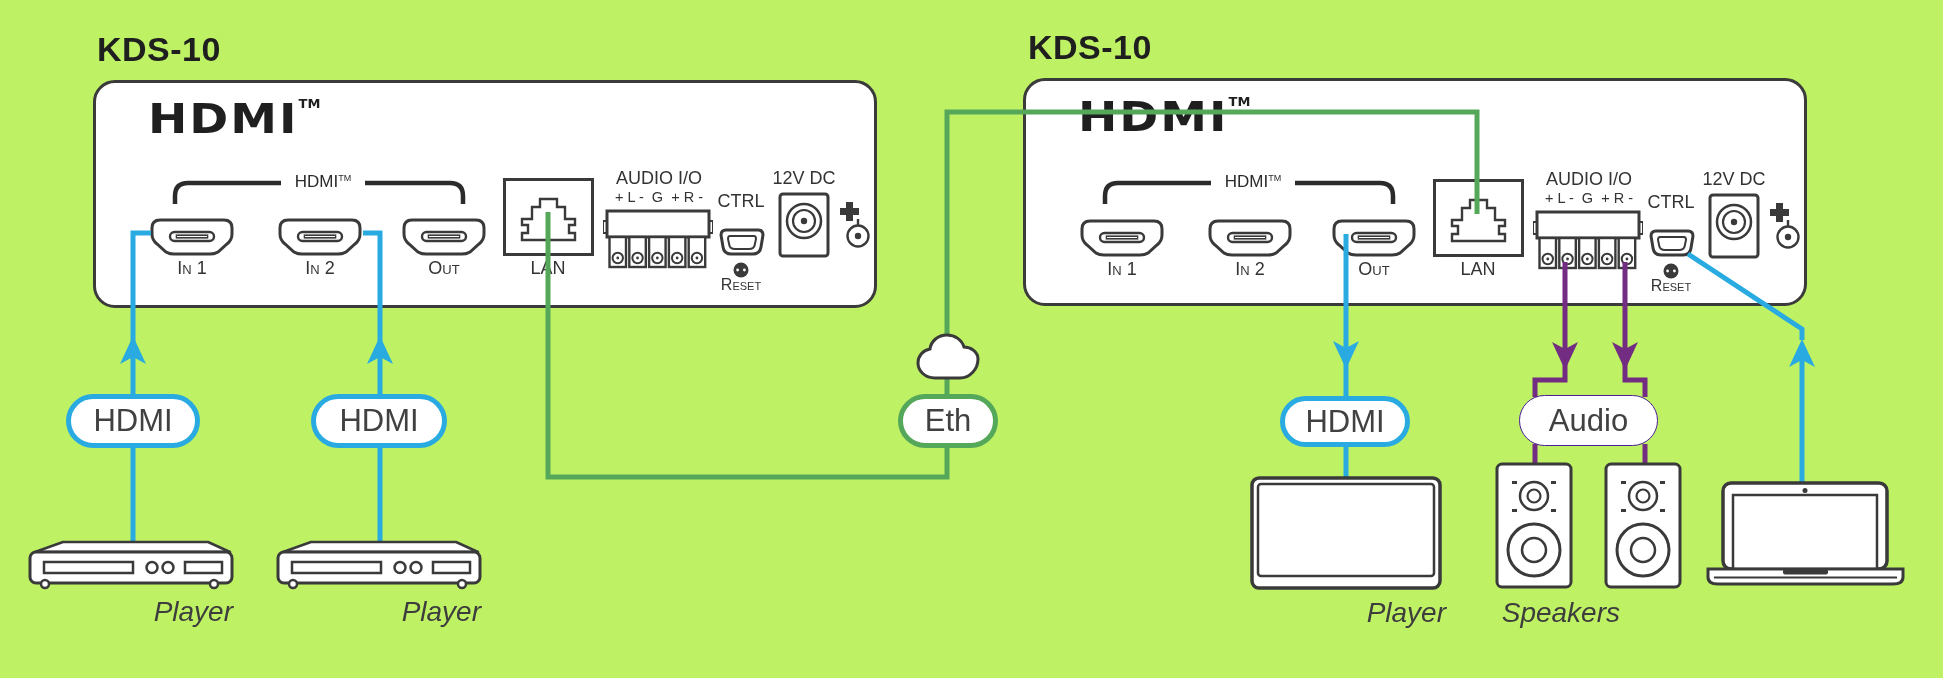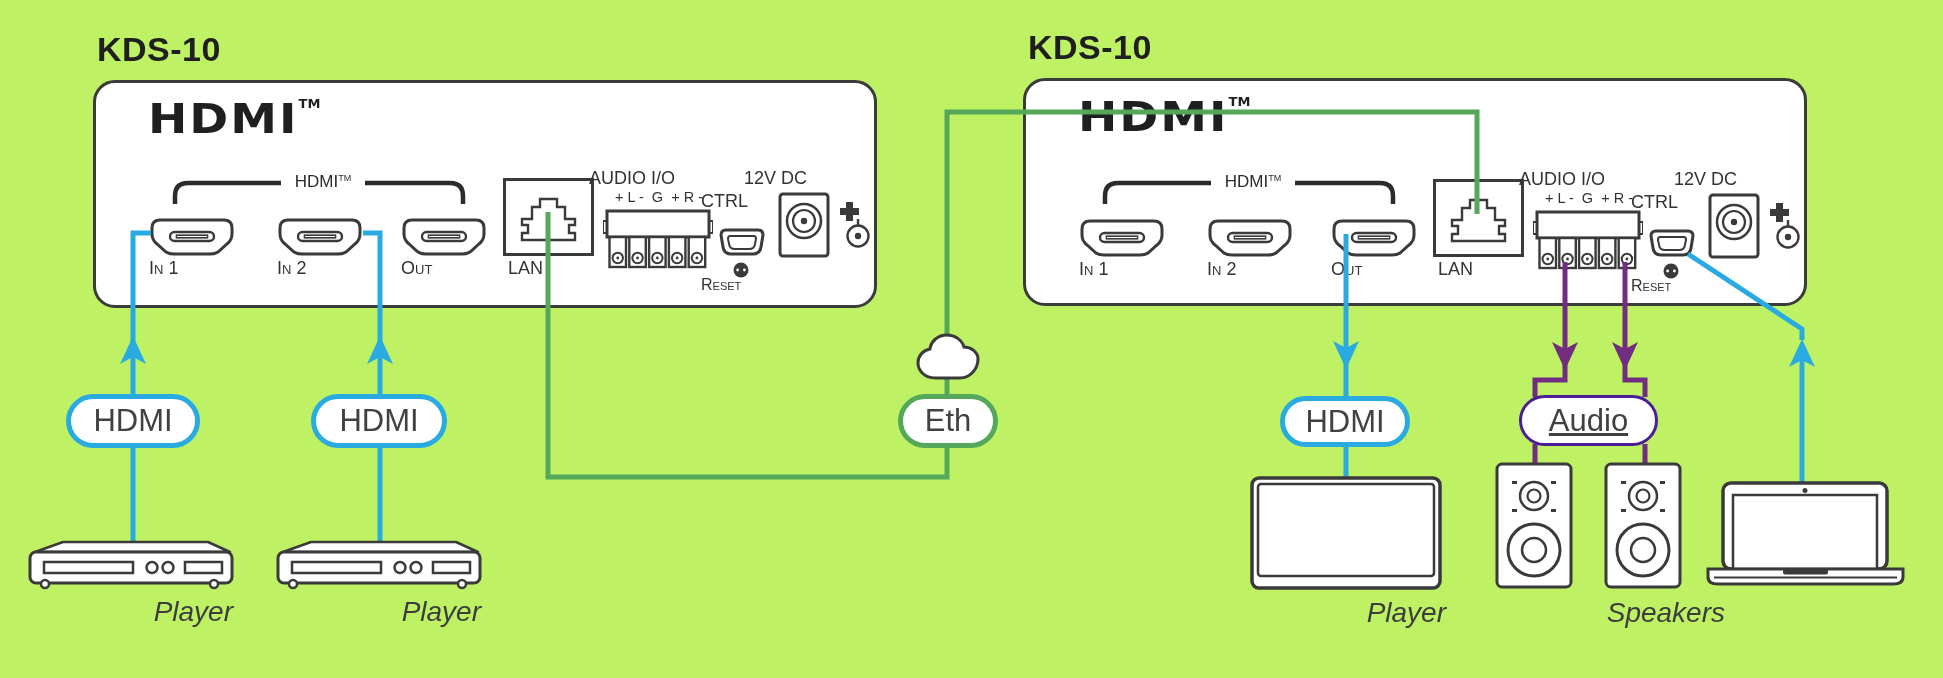--- a/index.html
+++ b/index.html
@@ -6,29 +6,29 @@
   #canvas{position:relative;width:1943px;height:678px;background:#bef264;overflow:hidden;
           font-family:"Liberation Sans",sans-serif;color:#3a3a3a;}
   .abs{position:absolute;}
   .dev-box{position:absolute;box-sizing:border-box;border:3px solid #3b3b3b;border-radius:22px;background:#fff;}
   .kds-title{position:absolute;font-size:34px;font-weight:bold;color:#1f1f1f;letter-spacing:0.5px;}
   .hdmi-logo{position:absolute;font-family:"DejaVu Sans",sans-serif;font-weight:900;font-size:47px;
              color:#1f1f1f;letter-spacing:2px;transform:scaleY(0.88);transform-origin:left top;white-space:nowrap;}
   .hdmi-logo sup{font-size:13px;font-weight:bold;vertical-align:28px;letter-spacing:0;}
   .bracket-label{position:absolute;background:#fff;text-align:center;font-size:17px;color:#2b2b2b;padding:0 4px;}
   .bracket-label sup{font-size:9px;vertical-align:6px;}
-  .port-label{position:absolute;text-align:left;font-size:18px;color:#333;}
+  .port-label{position:absolute;text-align:center;font-size:18px;color:#333;}
   .sc{font-variant:small-caps;}
   .tiny{font-size:16px;}
   .pins{position:absolute;text-align:center;font-size:14.5px;color:#333;white-space:pre;}
   .pill{position:absolute;box-sizing:border-box;background:#fff;border-radius:999px;
         display:flex;align-items:center;justify-content:center;font-size:31px;color:#414141;z-index:12;}
   .pill-cyan{border:5px solid #29ABE2;}
   .pill-green{border:5px solid #55A75A;}
-  .pill-purple{border:3px solid #4c1d95;text-decoration:underline;}
+  .pill-purple{border:1px solid #4c1d95;}
   .endpoint-label{position:absolute;text-align:right;font-size:28px;color:#3d3d3d;z-index:12;white-space:nowrap;font-style:italic;}
   .toplayer{z-index:11;}
   #lines{position:absolute;left:0;top:0;z-index:8;}
   svg{display:block;}
 </style>
 </head>
 <body>
 
 <div id="canvas">
 
@@ -293,15 +293,15 @@
     <circle cx="99" cy="9.5" r="2.5" fill="#3a3a3a"></circle>
     <rect x="27" y="14" width="144" height="74" fill="#fff" stroke="#3a3a3a" stroke-width="2.5"></rect>
     <path d="M2,88 H197 V96 Q197,103 187,103 H12 Q2,103 2,96 Z" fill="#fff" stroke="#3a3a3a" stroke-width="3"></path>
     <line x1="8" y1="96.5" x2="191" y2="96.5" stroke="#3a3a3a" stroke-width="2"></line>
     <rect x="77" y="88" width="45" height="5.5" rx="2" fill="#3a3a3a"></rect>
   </svg>
 
   <div class="endpoint-label" style="left:33px;top:596px;width:200px;">Player</div>
   <div class="endpoint-label" style="left:281px;top:596px;width:200px;">Player</div>
   <div class="endpoint-label" style="left:1246px;top:597px;width:200px;">Player</div>
-  <div class="endpoint-label" style="left:1505px;top:597px;width:220px;">Speakers</div>
+  <div class="endpoint-label" style="left:1400px;top:597px;width:220px;">Speakers</div>
 
 </div>
 
 </body></html>

